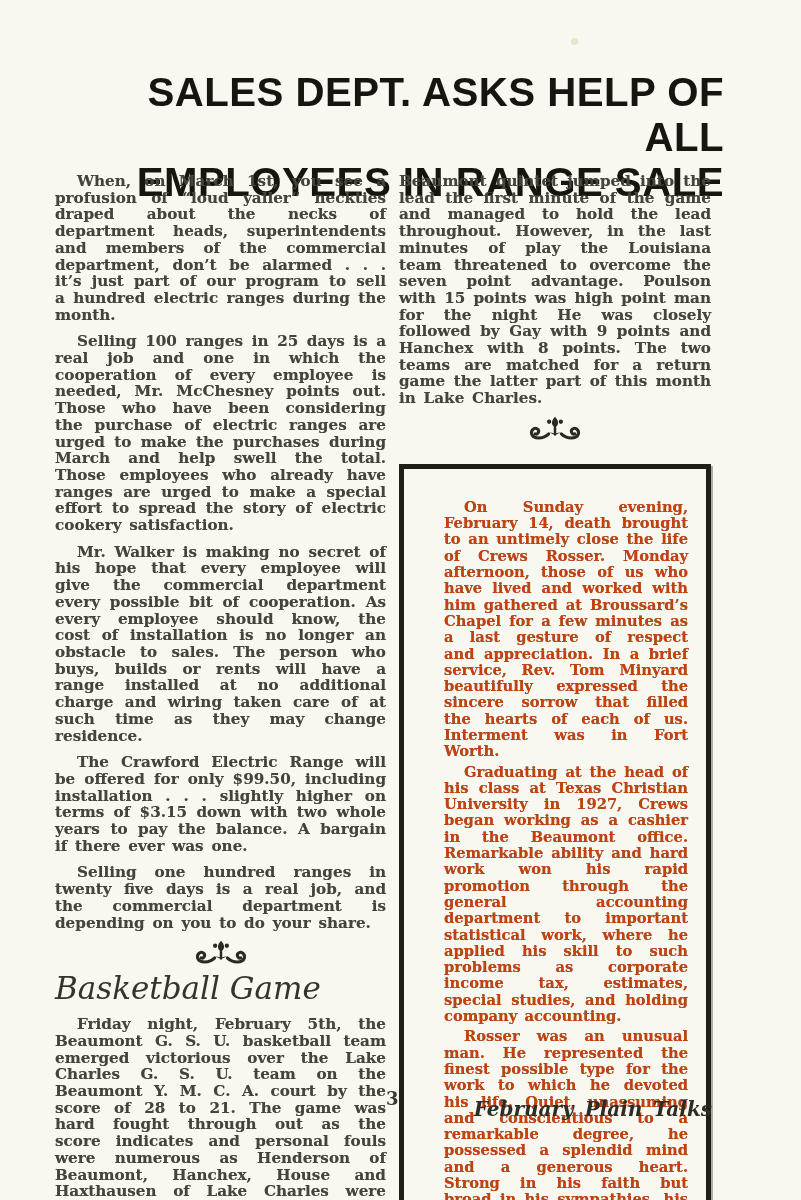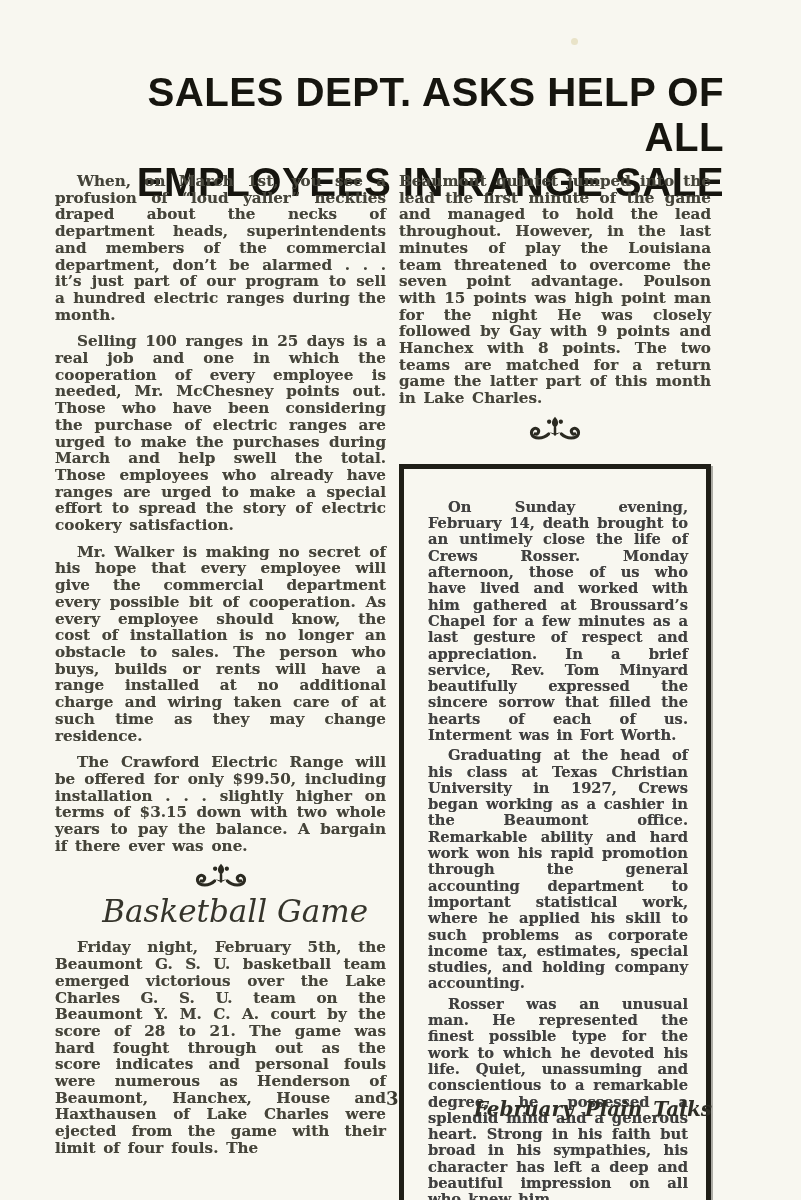--- a/index.html
+++ b/index.html
@@ -59,43 +59,43 @@
 
   .ornament {
     text-align: center;
     margin: 8px 0 4px 0;
     line-height: 0;
   }
   .ornament svg { display: inline-block; }
 
   .script-heading {
     margin: 2px 18px 8px 0;
-    text-align: right;
+    text-align: left;
     font-family: "DejaVu Serif", serif;
     font-style: italic;
     font-weight: 400;
     font-size: 31px;
     line-height: 36px;
     color: #35342b;
   }
 
   .obituary-box {
     margin-top: 22px;
     border: 5px solid #1f1e17;
     box-shadow: 2px 2px 0 rgba(31,30,23,0.35);
     padding: 30px 18px 14px 24px;
     background: #f8f7f0;
   }
   .box-p {
-    margin: 0 0 4px 0;
+    margin: 0 0 4px 16px;
     font-size: 14.7px;
     font-weight: 700;
     line-height: 16.3px;
     word-spacing: 2px;
-    color: #404040;
+    color: #c2410c;
     text-indent: 20px;
     text-align: justify;
     text-shadow: 0 0 0.5px rgba(50,48,40,0.5);
   }
 
   .footer {
     position: absolute;
     left: 0;
     top: 1086px;
     width: 712px;
@@ -131,20 +131,21 @@
   <h1 class="headline">
     <span class="hl-line">SALES DEPT. ASKS HELP OF ALL</span>
     <span class="hl-line">EMPLOYEES IN RANGE SALE</span>
   </h1>
 
   <div class="col col-left">
     <p class="body-p">When, on March 1st, you see a profusion of “loud yaller” neckties draped about the necks of department heads, superintendents and members of the commercial department, don’t be alarmed . . . it’s just part of our program to sell a hundred electric ranges during the month.</p>
     <p class="body-p">Selling 100 ranges in 25 days is a real job and one in which the cooperation of every employee is needed, Mr. McChesney points out. Those who have been considering the purchase of electric ranges are urged to make the purchases during March and help swell the total. Those employees who already have ranges are urged to make a special effort to spread the story of electric cookery satisfaction.</p>
     <p class="body-p">Mr. Walker is making no secret of his hope that every employee will give the commercial department every possible bit of cooperation. As every employee should know, the cost of installation is no longer an obstacle to sales. The person who buys, builds or rents will have a range installed at no additional charge and wiring taken care of at such time as they may change residence.</p>
     <p class="body-p">The Crawford Electric Range will be offered for only $99.50, including installation . . . slightly higher on terms of $3.15 down with two whole years to pay the balance. A bargain if there ever was one.</p>
+    <p class="body-p">Selling one hundred ranges in twenty five days is a real job, and the commercial department is depending on you to do your share.</p>
 
     <div class="ornament">
       <svg width="58" height="27" viewBox="0 0 64 30">
         <g stroke="#2b2a21" fill="none" stroke-width="3.4" stroke-linecap="round">
           <path d="M25 21 C19 27 8 27 6 21 C5 16 10 13 13 16 C15 18 13 22 10 21"></path>
           <path d="M39 21 C45 27 56 27 58 21 C59 16 54 13 51 16 C49 18 51 22 54 21"></path>
         </g>
         <g fill="#2b2a21">
           <path d="M32 2 C28 6 27 11 32 14 C37 11 36 6 32 2"></path>
           <rect x="30.6" y="13" width="2.8" height="10" rx="1.2"></rect>

